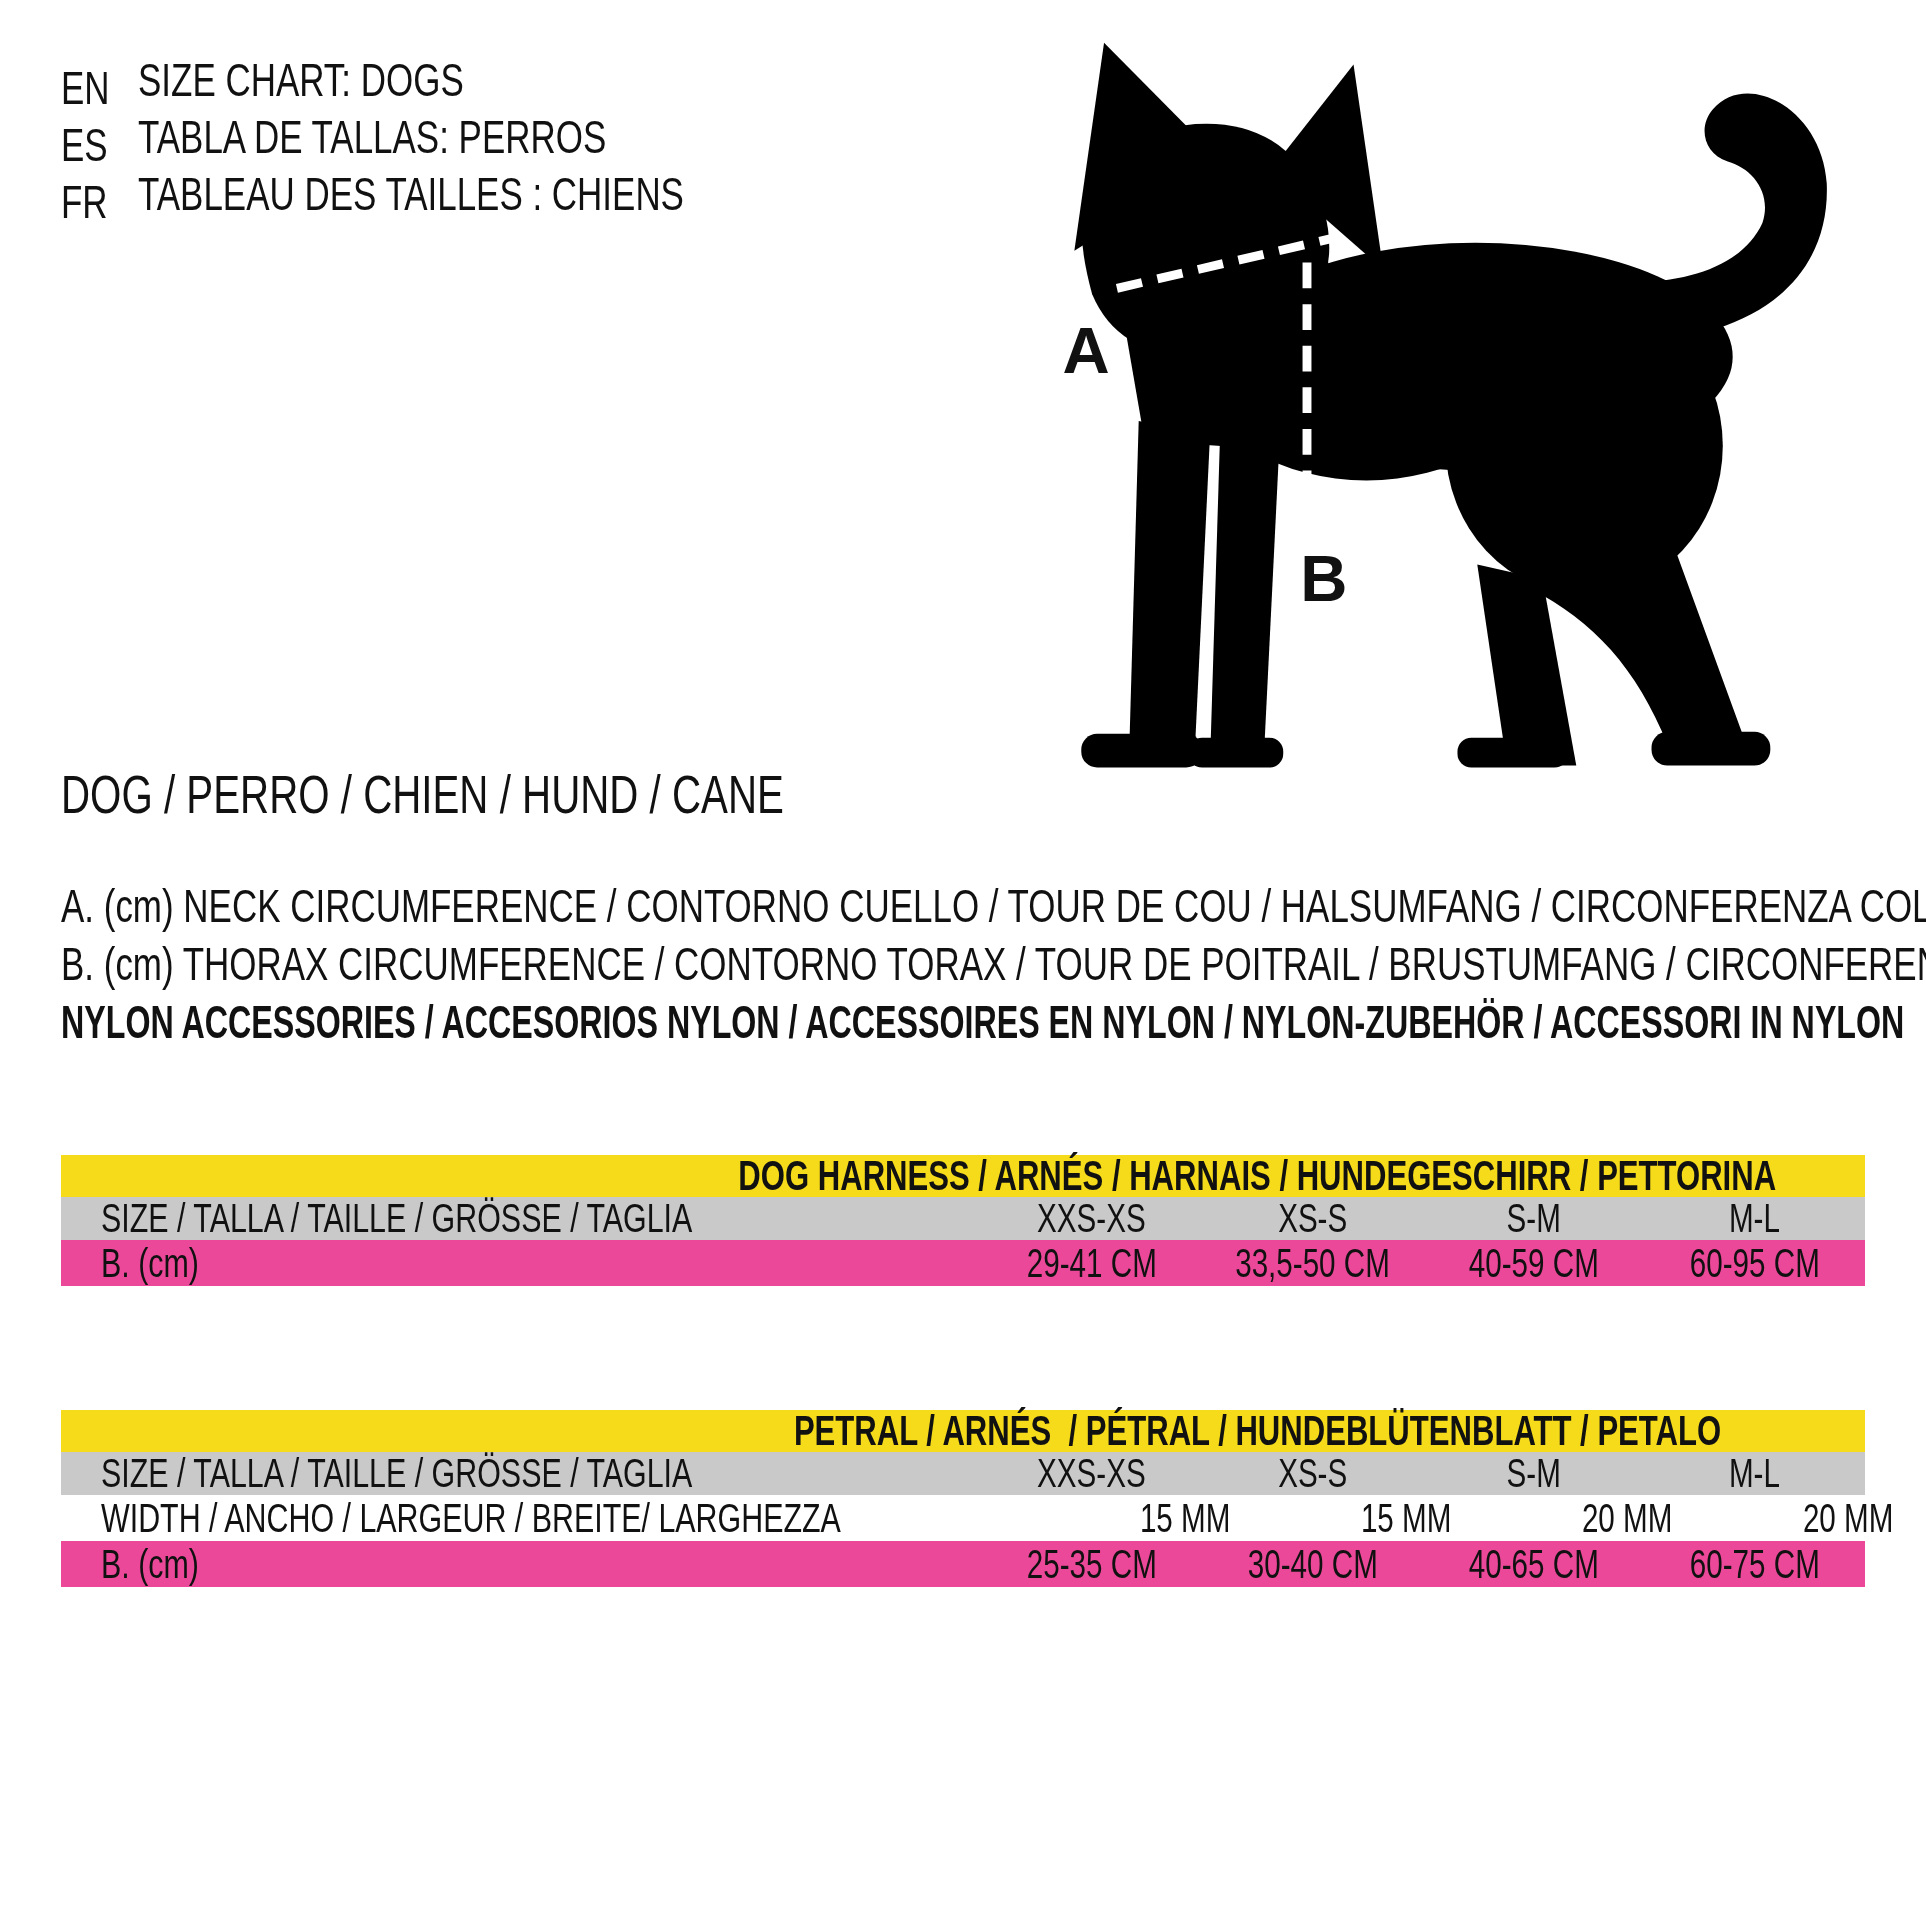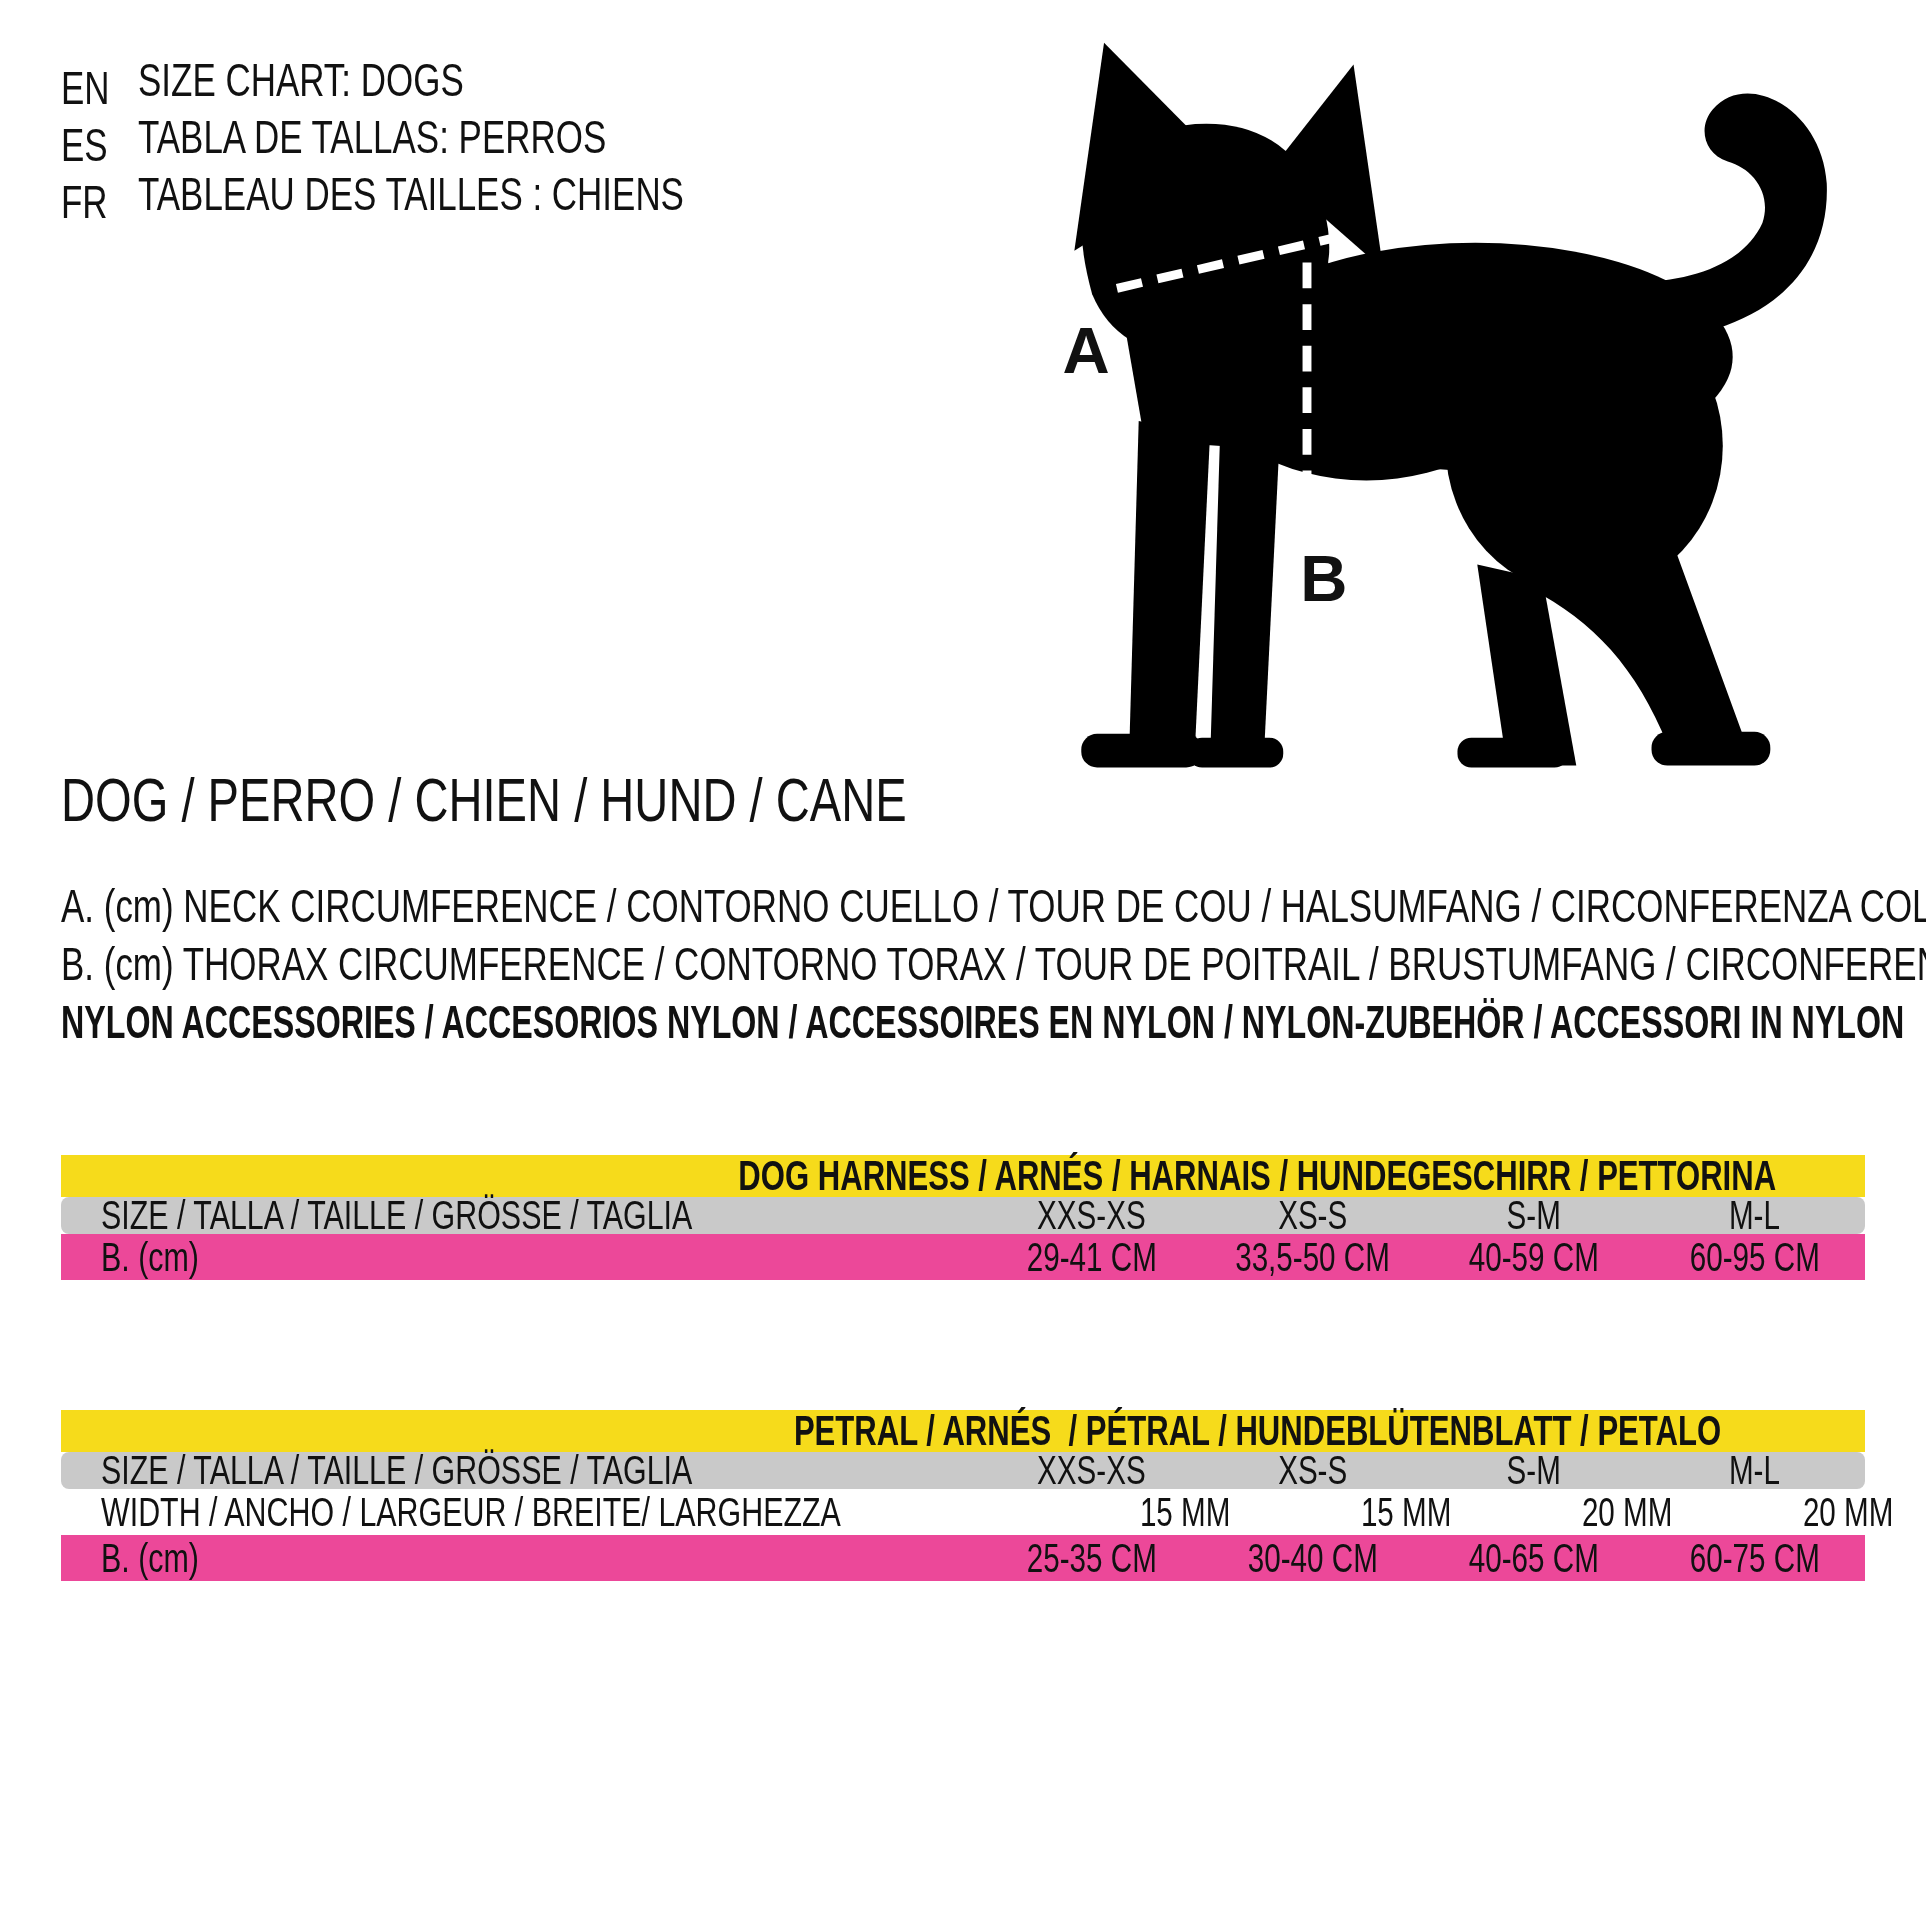--- a/index.html
+++ b/index.html
@@ -15,32 +15,32 @@
   
   .lang-block{position:absolute;left:61px;top:51px;}
   .lang-row{display:flex;align-items:center;height:57px;font-size:46px;}
   .lang-code{width:77px;flex:0 0 77px;margin-top:16px;}
 
   
   .dog-diagram{position:absolute;left:891px;top:25px;width:1030px;height:792px;}
   .dog-diagram svg{width:100%;height:100%;display:block;}
 
   
-  .dog-caption{position:absolute;left:61px;top:764px;font-size:62px;}
+  .dog-caption{position:absolute;left:61px;top:764px;font-size:53px;}
   .notes{position:absolute;left:61px;top:877px;}
   .note-line{height:58px;display:flex;align-items:center;font-size:46px;}
 
   
   .size-table{position:absolute;left:61px;width:1804px;}
   .size-table.first{top:1111px;margin-top:44px;}
   .size-table.second{top:1386px;margin-top:24px;}
   .trow{display:flex;align-items:stretch;width:100%;}
   .trow-title{height:42px;background:#F6DB1B;display:flex;align-items:center;justify-content:center;
               padding-left:32.6%;box-sizing:border-box;font-size:42px;}
-  .trow-sizes{height:37px;background:#C9C9C9;border-radius:8px;}
+  .trow-sizes{height:43px;background:#C9C9C9;}
   .trow-data{height:46px;}
   .trow-data.alt{background:#ec4899;}
   .cell{display:flex;align-items:center;font-size:40px;box-sizing:border-box;}
   .cell-label{flex:0 0 51%;padding-left:40px;}
   .cell-val{flex:0 0 12.25%;justify-content:center;}
 </style>
 </head>
 <body>
 
 <div class="lang-block">

